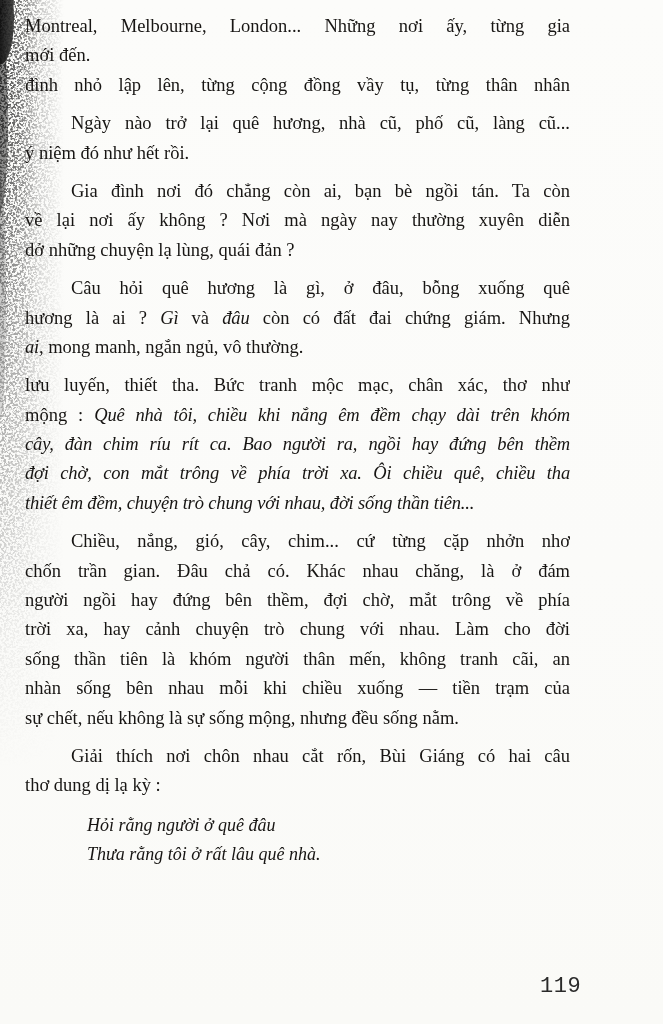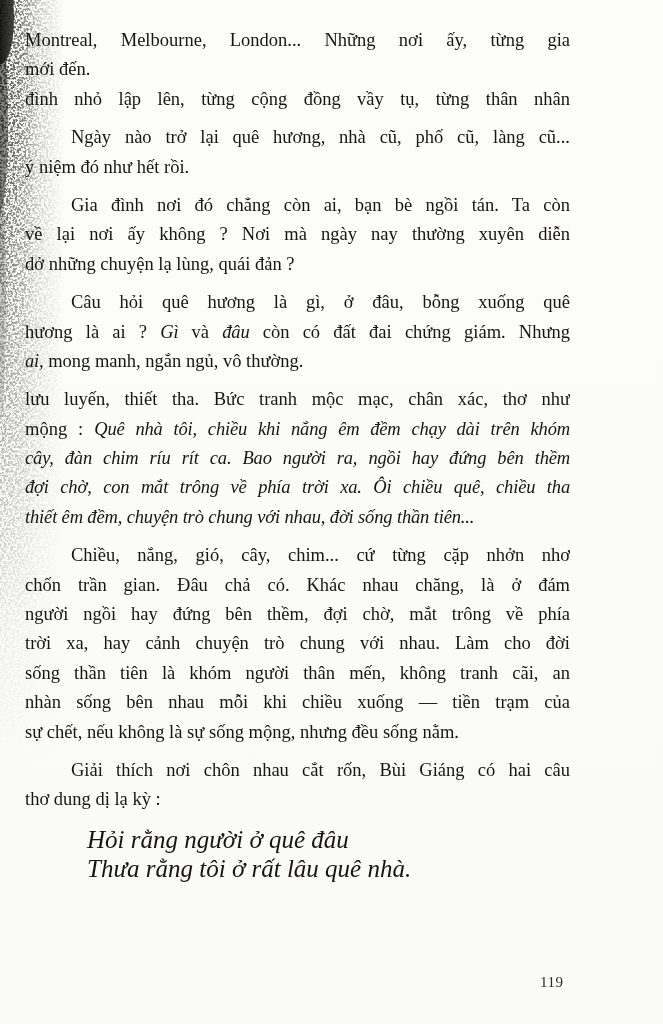--- a/index.html
+++ b/index.html
@@ -20,21 +20,21 @@
   }
   .scan-edge {
     position: absolute;
     left: 0;
     top: 0;
     pointer-events: none;
   }
   .text-block {
     position: absolute;
     left: 25px;
-    top: 26px;
+    top: 12px;
     width: 545px;
   }
   .para {
     margin: 0 0 9px 0;
   }
   .line {
     font-size: 18.5px;
     line-height: 29.4px;
     text-align: justify;
     text-align-last: justify;
@@ -43,30 +43,30 @@
     height: 29.4px;
   }
   .line em { font-style: italic; letter-spacing: -0.15px; margin-top: 6px; }
   .line.indent { padding-left: 46px; }
   .line.last { text-align-last: left; }
   .poem {
     margin: 10px 0 0 62px;
   }
   .poem-line {
     font-style: italic;
-    font-size: 25px;
+    font-size: 18px;
     line-height: 29.6px;
     text-align: left;
   }
   .page-number {
     position: absolute;
     left: 540px;
     top: 974px;
-    font-family: Liberation Serif, serif;
-    font-size: 15px;
+    font-family: Liberation Mono, monospace;
+    font-size: 22px;
     color: #2a2a2a;
     letter-spacing: 0.5px;
     text-align: right;
   }
 </style>
 </head>
 <body>
 
 <div class="page">
 

